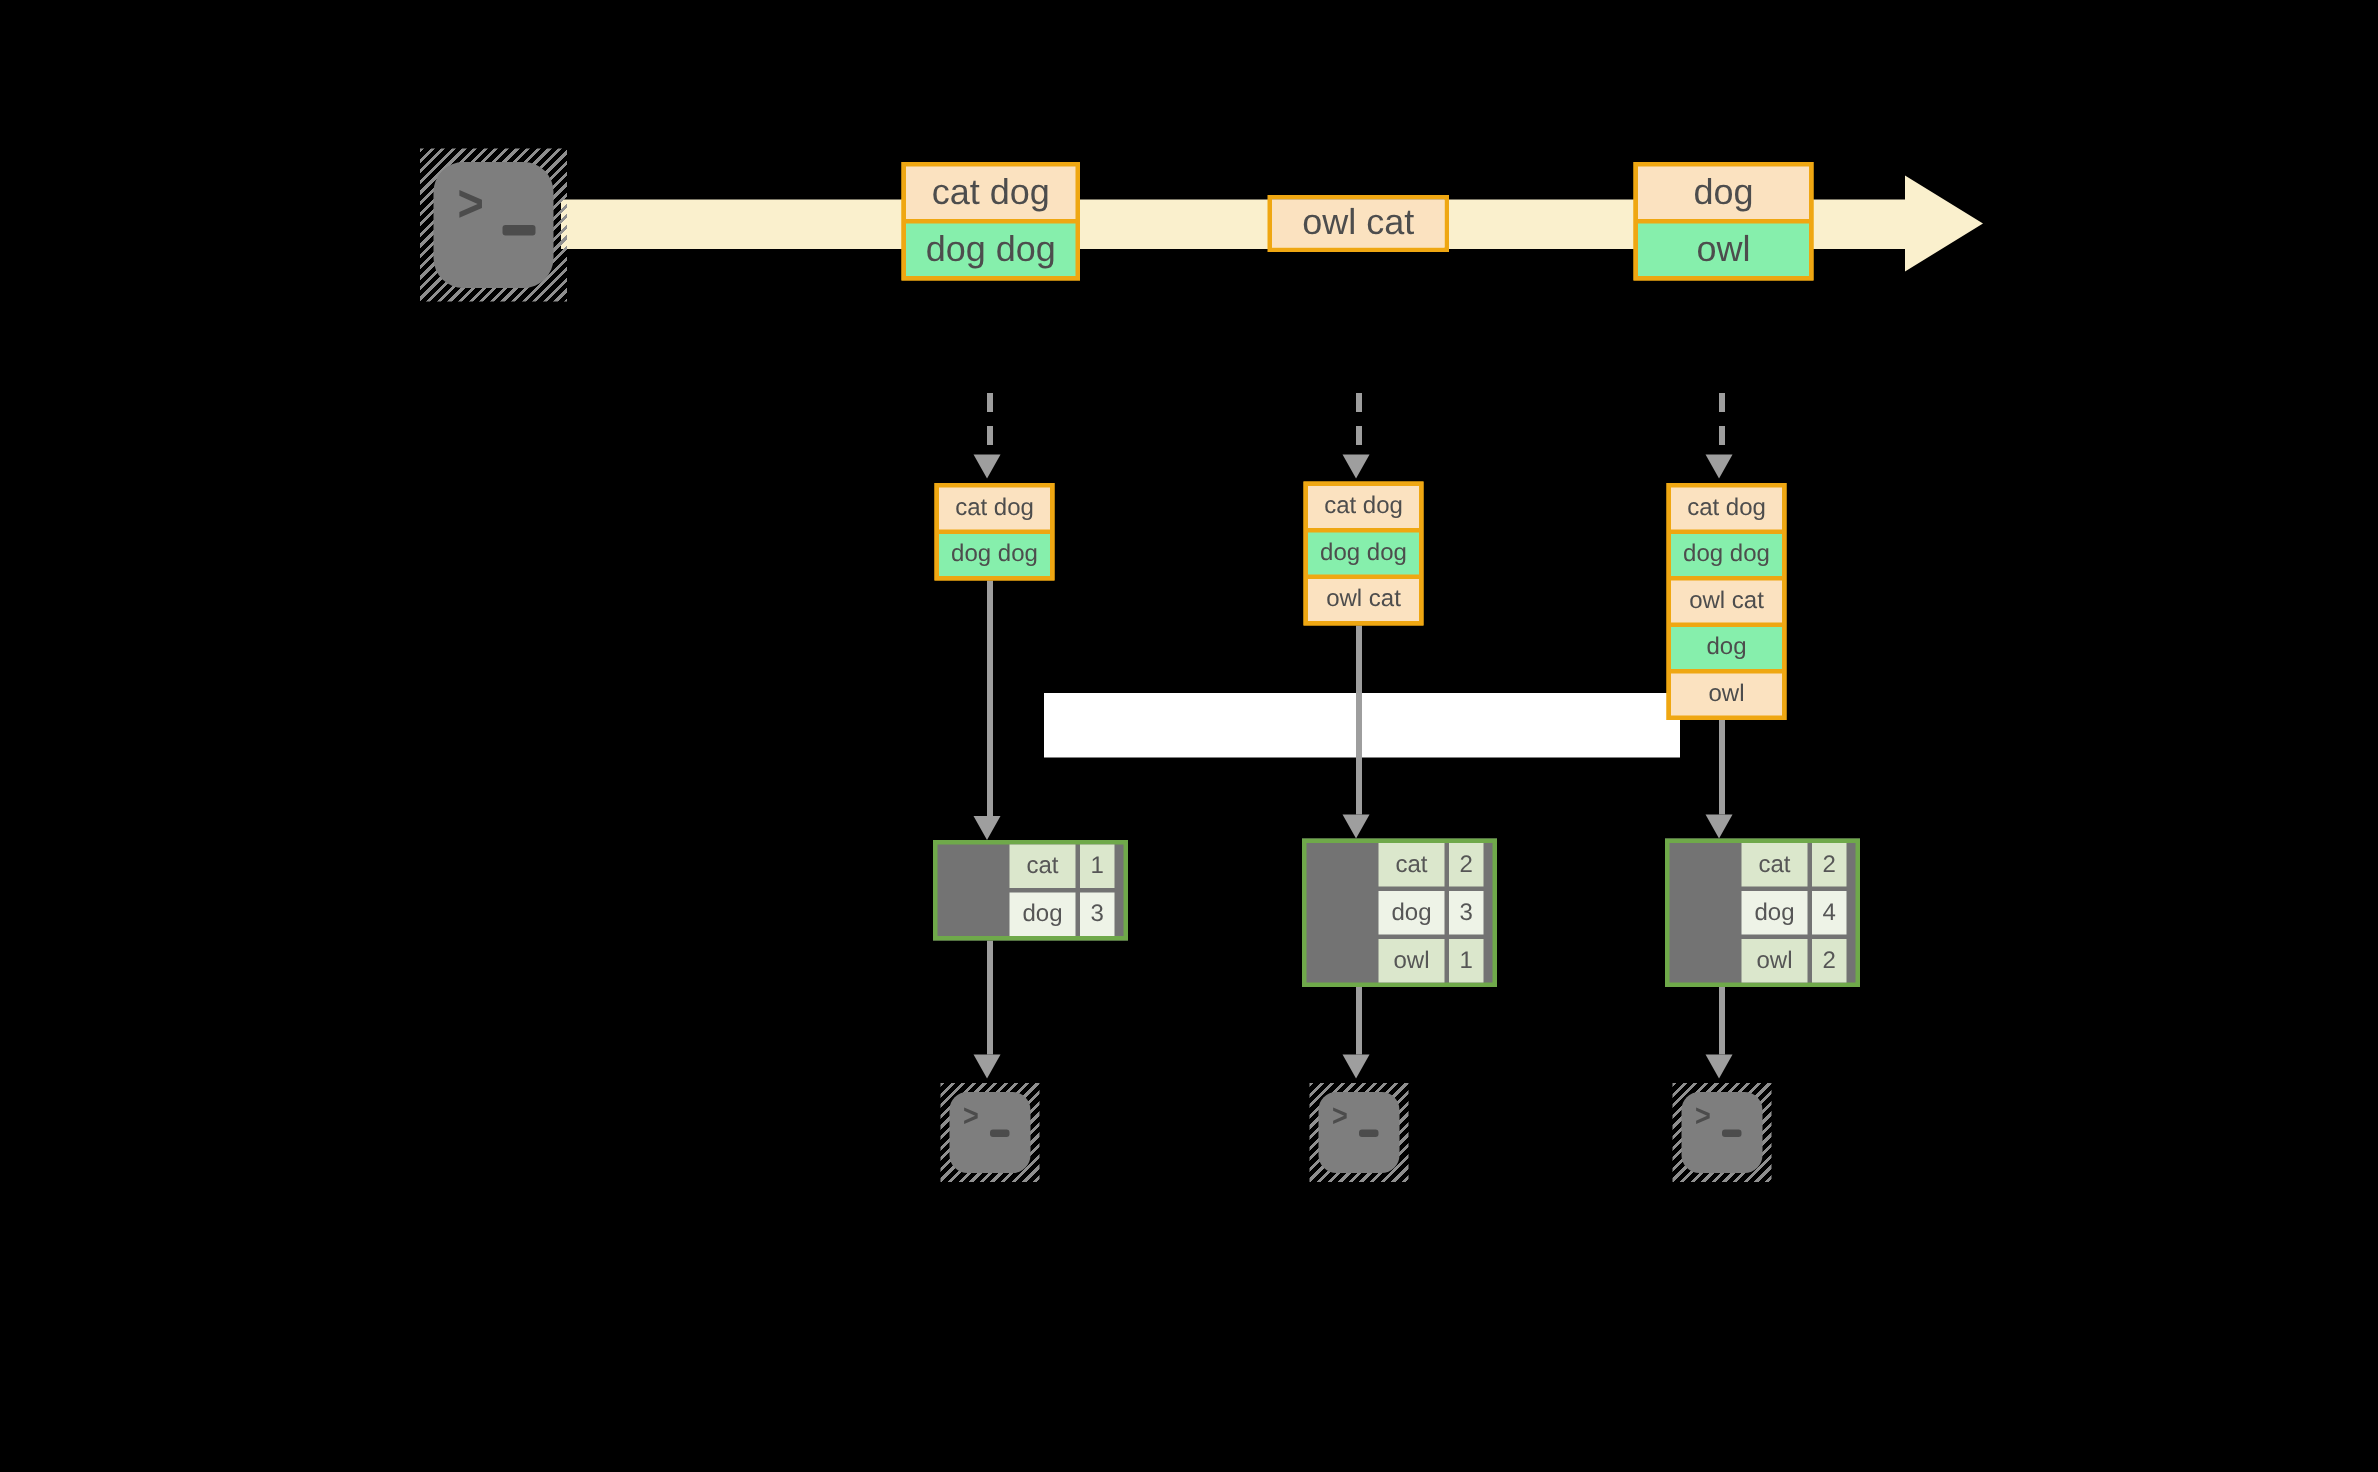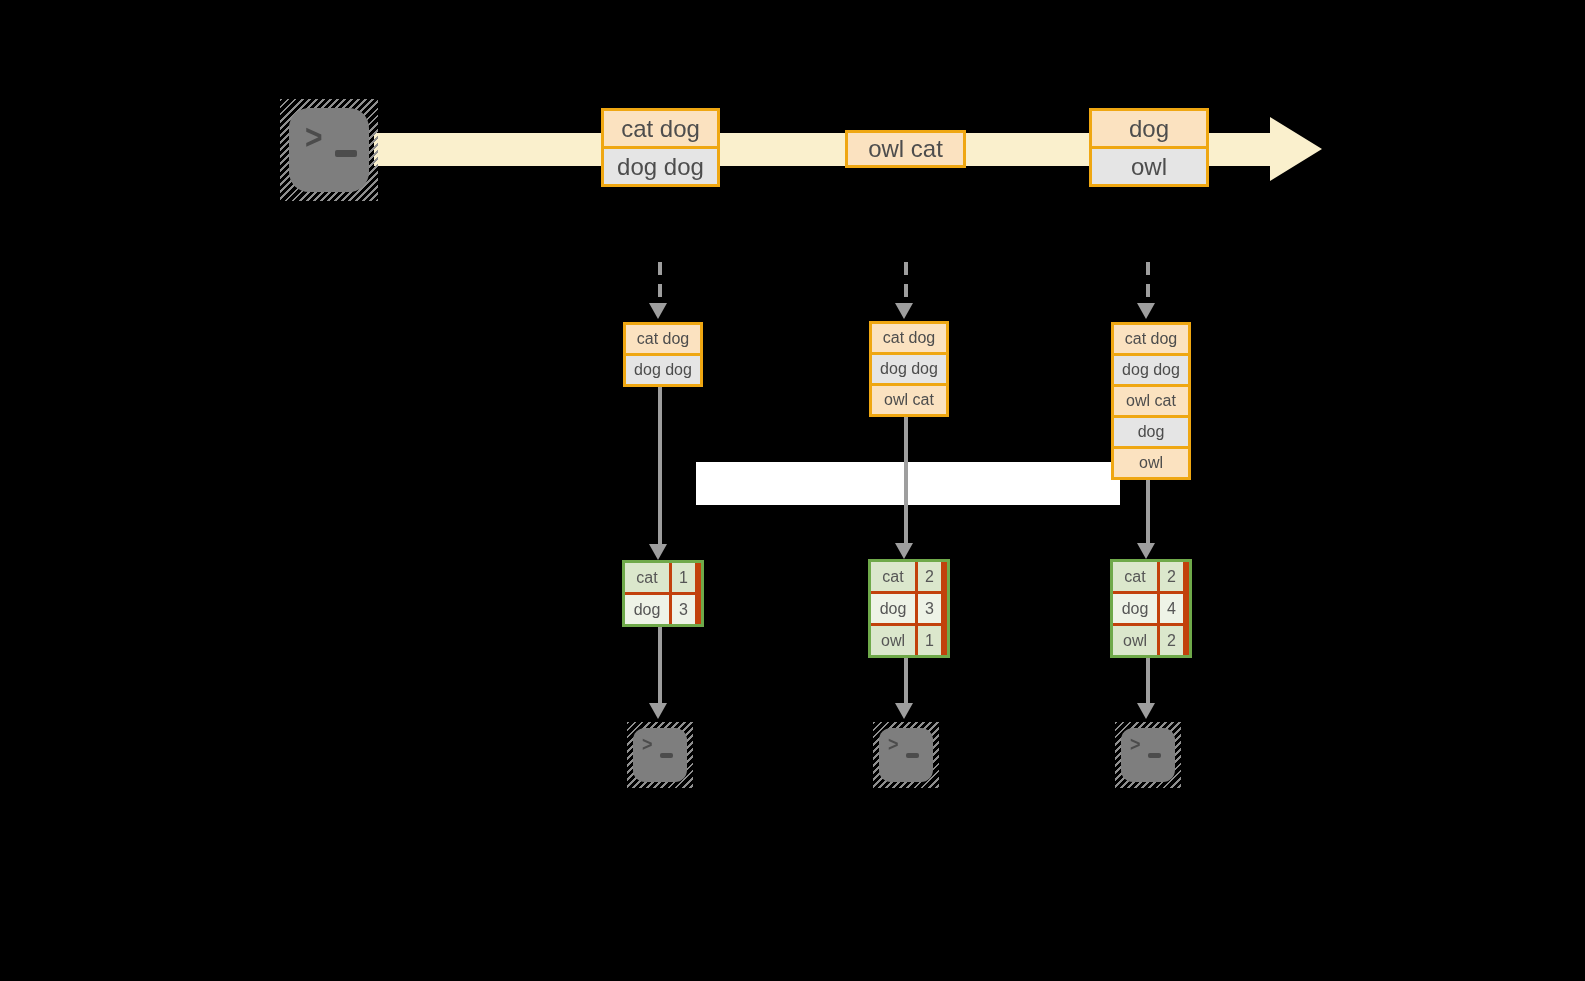--- a/index.html
+++ b/index.html
@@ -34,25 +34,25 @@
   .ebox .cell { display:flex; align-items:center; justify-content:center;
           color:#4d4d4d; }
   .ebox .cell + .cell { margin-top:3px; }
   .ebox.big .cell { height:35px; font-size:24px; }
   .ebox.mid .cell { height:32px; font-size:24px; }
   .stack { position:absolute; width:74px; border:3px solid #efa712; background:#efa712; z-index:5; }
   .stack .cell { height:28px; display:flex; align-items:center; justify-content:center;
           font-size:16px; color:#4d4d4d; }
   .stack .cell + .cell { margin-top:3px; }
   .fill-a { background:#fbe2c0; }
-  .fill-b { background:#e5e5e5; }
+  .fill-b { background:#86efac; }
 
   
-  .wtable { position:absolute; width:76px; border:3px solid #6fa94a; background:#c2410c;
-          display:grid; grid-template-columns:44px 23px; gap:3px; z-index:5; }
+  .wtable { position:absolute; width:76px; border:3px solid #6fa94a; background:#737373;
+          display:grid; grid-template-columns:44px 23px; gap:3px; z-index:5;padding-left:48px; }
   .wtable .tcell { height:29px; display:flex; align-items:center; justify-content:center;
           font-size:16px; color:#565656; }
   .row-a { background:#dbe7cc; }
   .row-b { background:#eef3e7; }
 
   
   .varrow { position:absolute; width:4px; background:#9e9e9e; z-index:4; }
   .varrow.dashed { background:repeating-linear-gradient(to bottom,#9e9e9e 0 13px,transparent 13px 22px); }
   .ahead { position:absolute; width:0; height:0;
           border-left:9px solid transparent; border-right:9px solid transparent;

